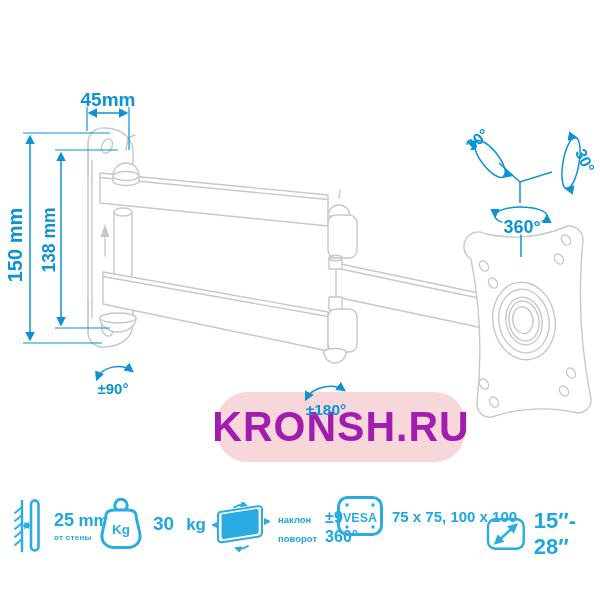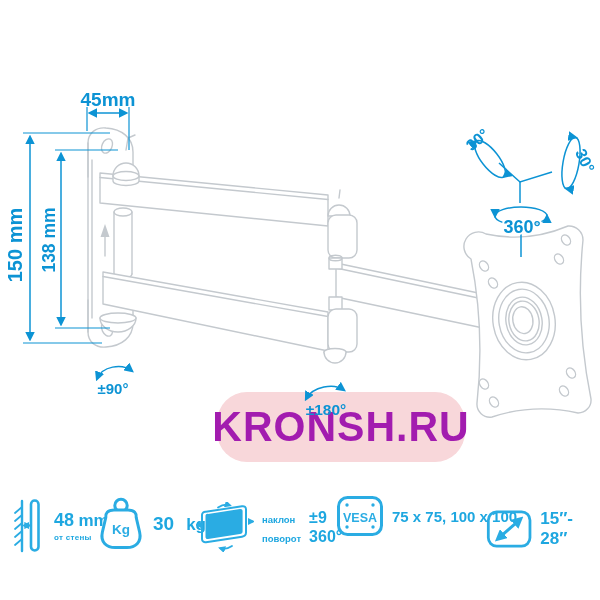--- a/index.html
+++ b/index.html
@@ -17,21 +17,21 @@
   .halo{paint-order:stroke;stroke:#ffffff;stroke-width:4px;}
   
   .spec{position:absolute;z-index:3;display:flex;align-items:center;color:#1ea7e0;}
   .spec .txt{margin-left:8px;}
   .v-big{font-size:18px;font-weight:700;line-height:1;}
   .v-unit{font-size:17px;font-weight:700;}
   .v-note{font-size:8px;font-weight:700;letter-spacing:.3px;margin-top:2px;}
   .rowpair{display:grid;grid-template-columns:auto auto;column-gap:8px;row-gap:3px;align-items:baseline;}
   .lbl-sm{font-size:9.5px;font-weight:700;}
   .val-md{font-size:16px;font-weight:700;line-height:1;}
-  .size-txt{font-size:17px;font-weight:700;}
+  .size-txt{font-size:22px;font-weight:700;}
   .vesa-dims{font-size:15px;font-weight:700;}
 </style>
 </head>
 <body>
 
 <div class="stage">
 
   <div class="watermark">
     <span>KRONSH.RU</span>
   </div>
@@ -197,41 +197,41 @@
           <line x1="12" y1="26" x2="5" y2="32"></line>
             <line x1="12" y1="34" x2="5" y2="40"></line>
           <line x1="12" y1="42" x2="5" y2="48"></line>
         </g>
         <rect x="21" y="3.5" width="7.5" height="50" rx="3.75" stroke-width="2.6"></rect>
         <line x1="14.5" y1="28.5" x2="19" y2="28.5" stroke-width="1.8" marker-start="url(#ai)" marker-end="url(#ai)"></line>
       </g>
     </svg>
     <div class="txt">
       <div>
-        <span class="v-big">48</span>
+        <span class="v-big">25</span>
         <span class="v-unit">mm</span>
       </div>
       <div class="v-note">от стены</div>
     </div>
   </div>
 
   <div class="spec" style="left:97px;top:496px;">
     <svg width="48" height="57" viewBox="0 0 48 57">
       <circle cx="24" cy="9.5" r="6.2" stroke="#2aace3" stroke-width="3" fill="none"></circle>
       <path d="M17,14 L31,14 C37.5,14 39.8,17.5 39.2,21.5 L42.6,36 C45,46.5 38,51.5 30,51.5 L18,51.5
                C10,51.5 3,46.5 5.4,36 L8.8,21.5 C8.2,17.5 10.5,14 17,14 Z" stroke="#2aace3" stroke-width="3" fill="#ffffff" stroke-linejoin="round"></path>
       <text x="24" y="38" text-anchor="middle" font-size="13.5" font-weight="700" fill="#2aace3" font-family="Liberation Sans, sans-serif">Kg</text>
     </svg>
     <div class="txt" style="display:flex;align-items:baseline;gap:12px;">
       <span class="v-big" style="font-size:19px;">30</span>
       <span class="v-unit">kg</span>
     </div>
   </div>
 
-  <div class="spec" style="left:196px;top:502px;">
+  <div class="spec" style="left:212px;top:502px;">
     <svg width="58" height="50" viewBox="0 0 58 50">
       <path d="M6,13 C6,10.8 7.8,9.4 10,9.8 L46,4.2 C48.5,3.8 50,5.2 50,7.4 L50,30.5
                C50,32.7 48.5,34.3 46,34.7 L10,40.2 C7.8,40.6 6,39.2 6,37 Z" stroke="#2aace3" stroke-width="2" fill="none"></path>
       <path d="M9.5,14 C9.5,12.6 10.6,11.7 12,11.9 L44,7 C45.6,6.8 46.6,7.7 46.6,9.1 L46.6,29.5
                C46.6,30.9 45.6,31.9 44,32.1 L12,37 C10.6,37.2 9.5,36.3 9.5,34.9 Z" fill="#2aace3"></path>
       <g stroke="#2aace3" stroke-width="1.8" fill="none" stroke-linecap="round">
         <path d="M22,5.5 Q28,1.5 33.5,3.2" marker-end="url(#ai)"></path>
         <path d="M36,44 Q30,48 24.5,46.3" marker-end="url(#ai)"></path>
         <line x1="1.5" y1="23" x2="3.5" y2="23" marker-start="url(#ai)"></line>
         <line x1="54.5" y1="19.5" x2="56.5" y2="19.5" marker-end="url(#ai)"></line>

